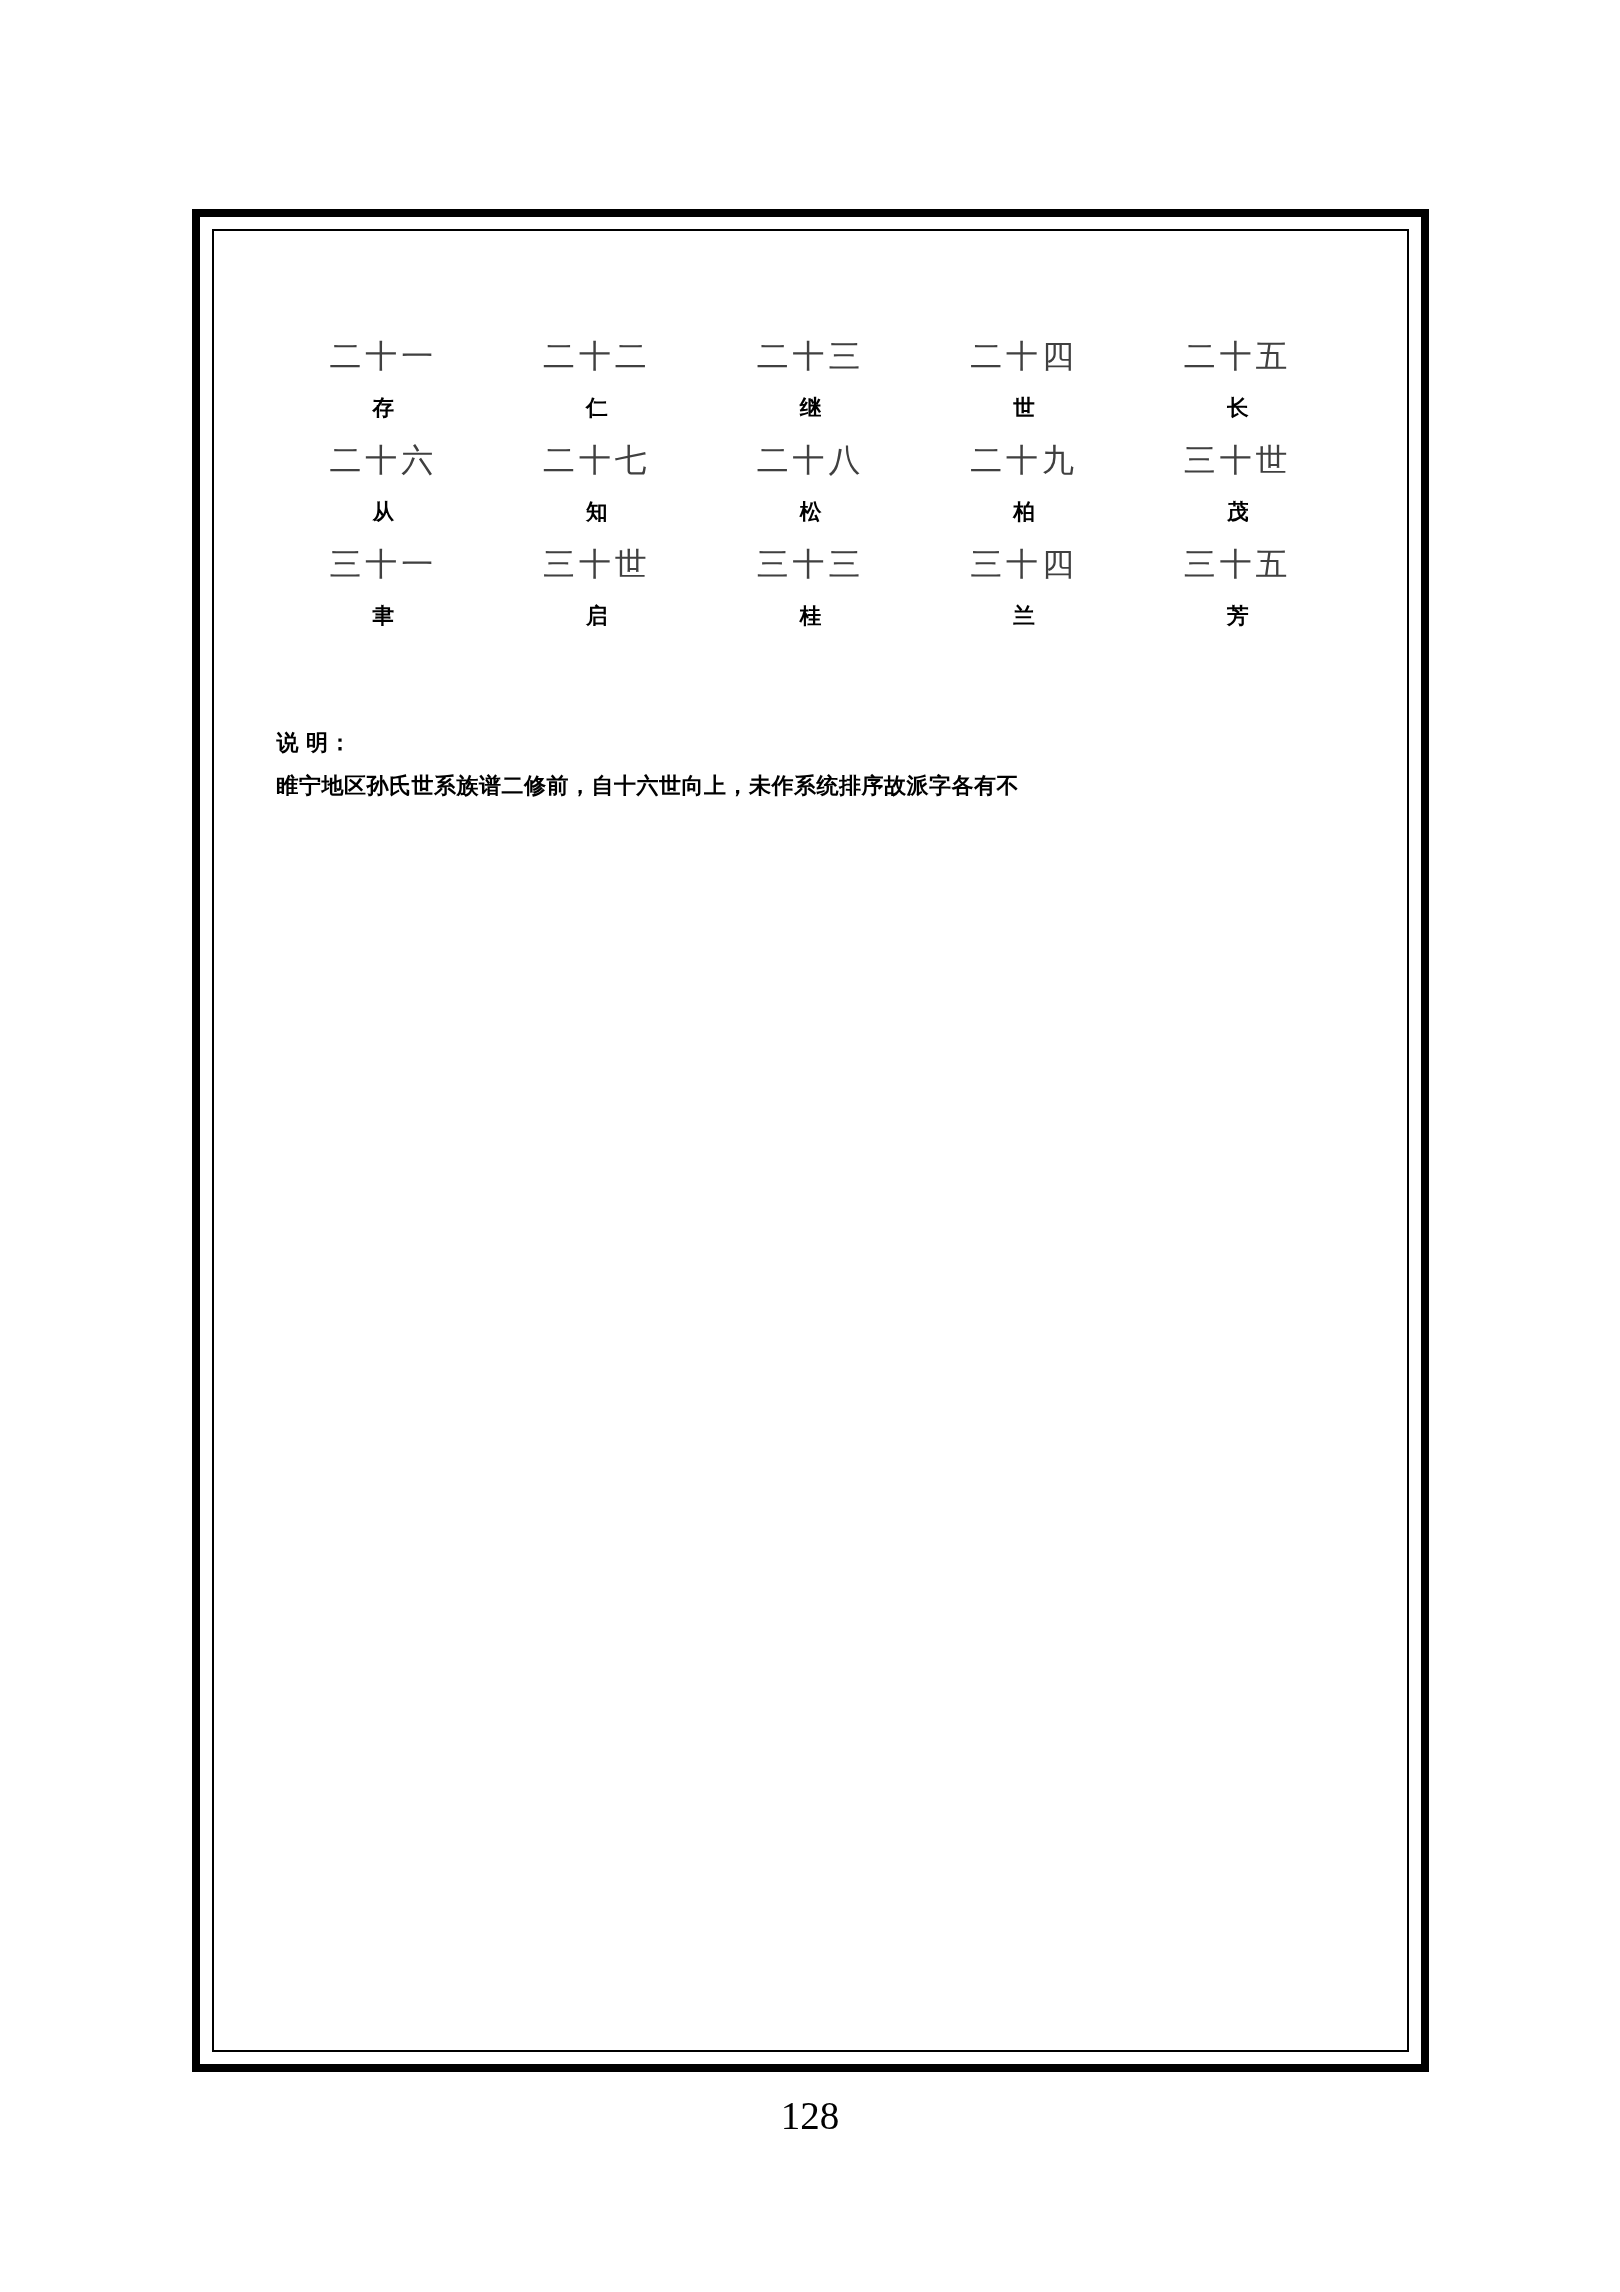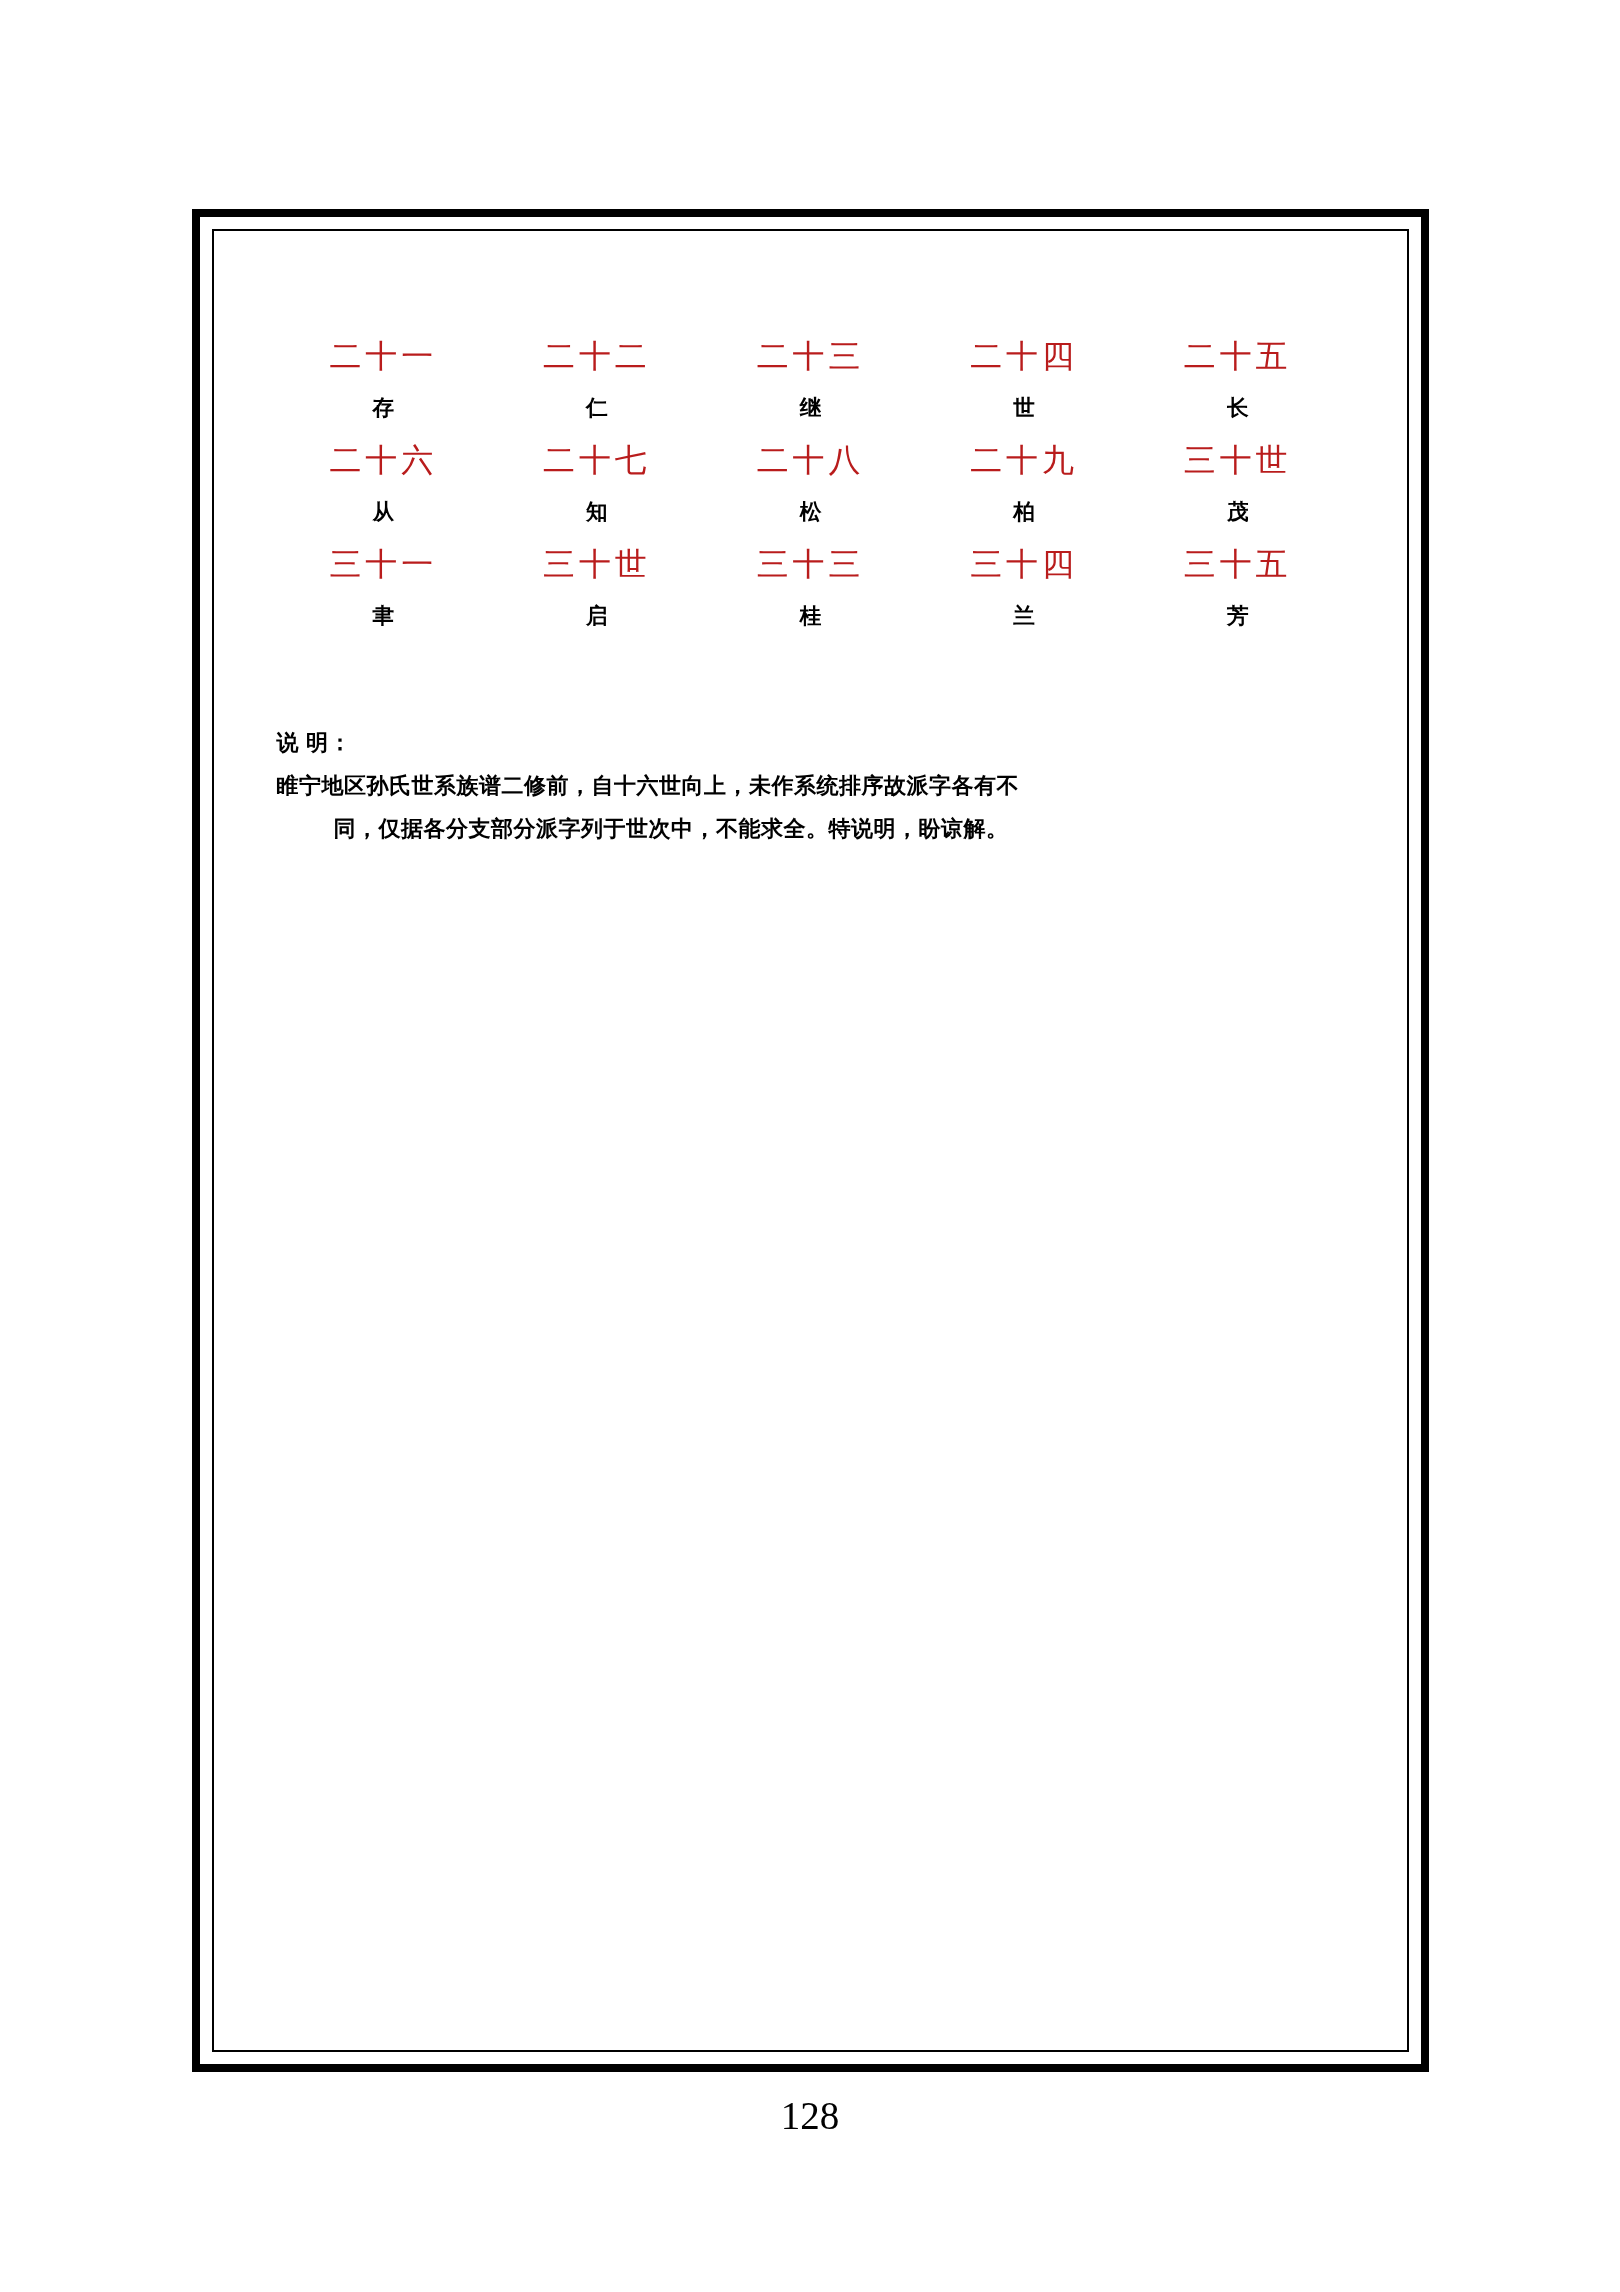--- a/index.html
+++ b/index.html
@@ -60,21 +60,21 @@
     justify-content: space-between;
   }
   .gen-cell {
     width: 214px;
     text-align: center;
   }
   .gen-ordinal {
     font-size: 32px;
     line-height: 55px;
     letter-spacing: 3.9px;
-    color: #b91c1c;
+    color: #404040;
     white-space: nowrap;
     font-family: "Liberation Serif", "DejaVu Serif", serif;
   }
   .gen-char {
     font-size: 21.6px;
     line-height: 49px;
     font-weight: bold;
     color: #000000;
     white-space: nowrap;
     font-family: "Liberation Serif", "DejaVu Serif", serif;
@@ -236,21 +236,20 @@
             <div class="gen-char">芳</div>
           </div>
         </div>
 
       </div>
 
       <div class="note">
         <div class="note-label">说 明：</div>
         <div class="note-body">
           <span class="note-line">睢宁地区孙氏世系族谱二修前，自十六世向上，未作系统排序故派字各有不</span>
-          <span class="note-line note-line-2">同，仅据各分支部分派字列于世次中，不能求全。特说明，盼谅解。</span>
         </div>
       </div>
 
     </div>
   </div>
 </div>
 
 <div class="page-number">128</div>
 
 

